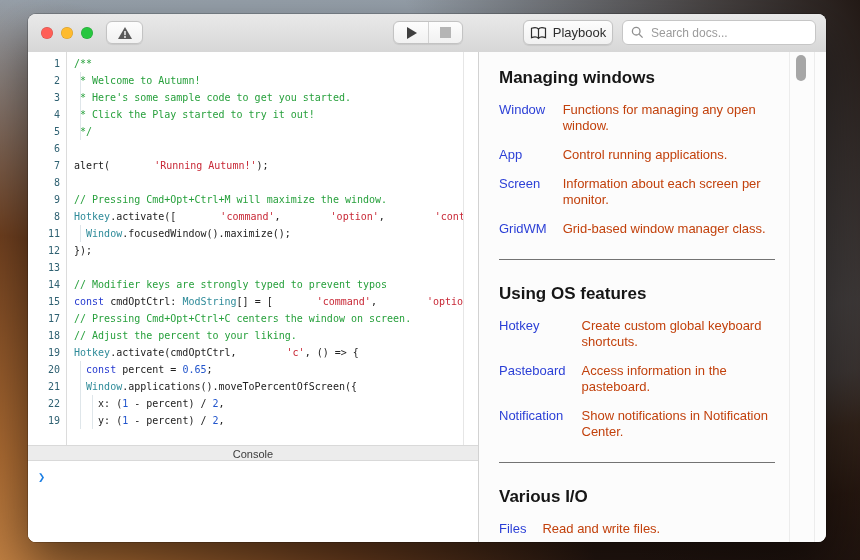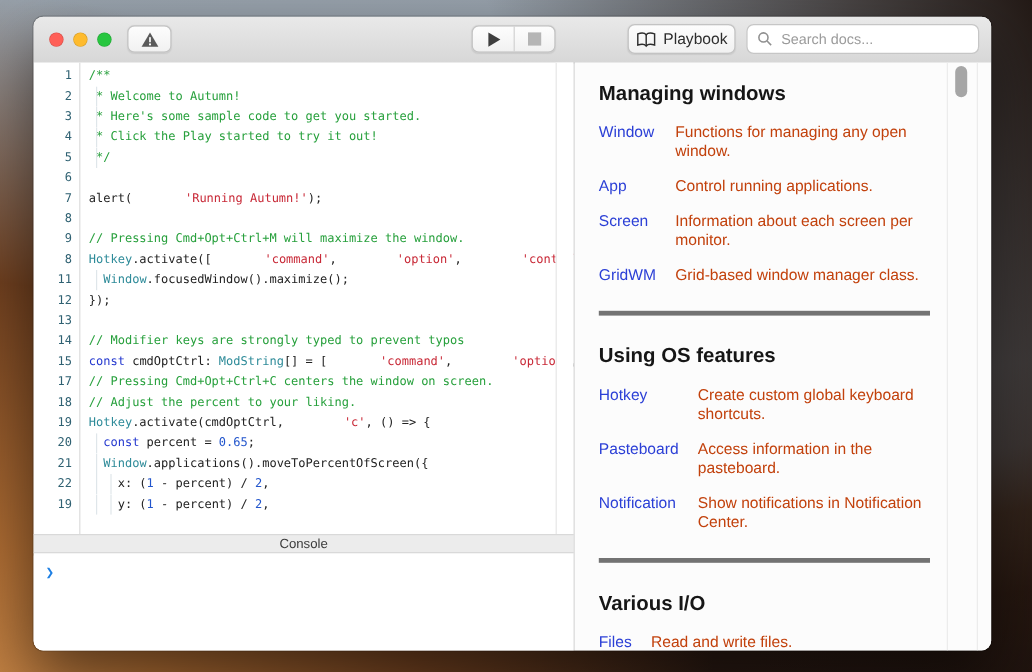--- a/index.html
+++ b/index.html
@@ -74,21 +74,21 @@
   .console-header{
     position:absolute;left:0;right:0;top:393px;height:16px;
     background:#ececec;border-top:1px solid #d9d9d9;border-bottom:1px solid #d9d9d9;
     font-size:11px;color:#3c3c3c;text-align:center;line-height:16px;box-sizing:border-box;
   }
   .console-body{position:absolute;left:0;right:0;top:411px;bottom:0;background:#fff;}
   .prompt{position:absolute;left:10px;top:7px;color:var(--prompt,#1d7fe3);font-weight:bold;font-size:12px;font-family:"DejaVu Sans Mono",monospace;}
   
   .docs-content{position:absolute;left:0;top:0;width:312px;bottom:0;padding:2px 16px 0 20px;box-sizing:border-box;overflow:hidden;}
   .docs-section{padding-top:4px;}
-  .docs-section + .docs-section{border-top:4px solid #737373;margin-top:22px;padding-top:14px;}
+  .docs-section + .docs-section{border-top:1px solid #737373;margin-top:22px;padding-top:14px;}
   .docs-section h2{font-size:17px;font-weight:600;color:#161616;margin:10px 0 14px;}
   .docs-rows{display:grid;grid-template-columns:max-content 1fr;column-gap:16px;row-gap:13px;}
   .doc-link{color:var(--accent-link,#2b3fd6);font-size:13px;line-height:16px;cursor:pointer;}
   .doc-desc{color:#c2410c;font-size:13px;line-height:16px;}
   .docs-scrollgutter{position:absolute;right:11px;top:0;bottom:0;width:24px;border-left:1px solid #ececec;border-right:1px solid #ececec;}
   .docs-thumb{position:absolute;left:6px;top:3px;width:10px;height:26px;border-radius:5px;background:#a6a6a6;}
   svg{display:block;}
 </style>
 </head>
 <body>

